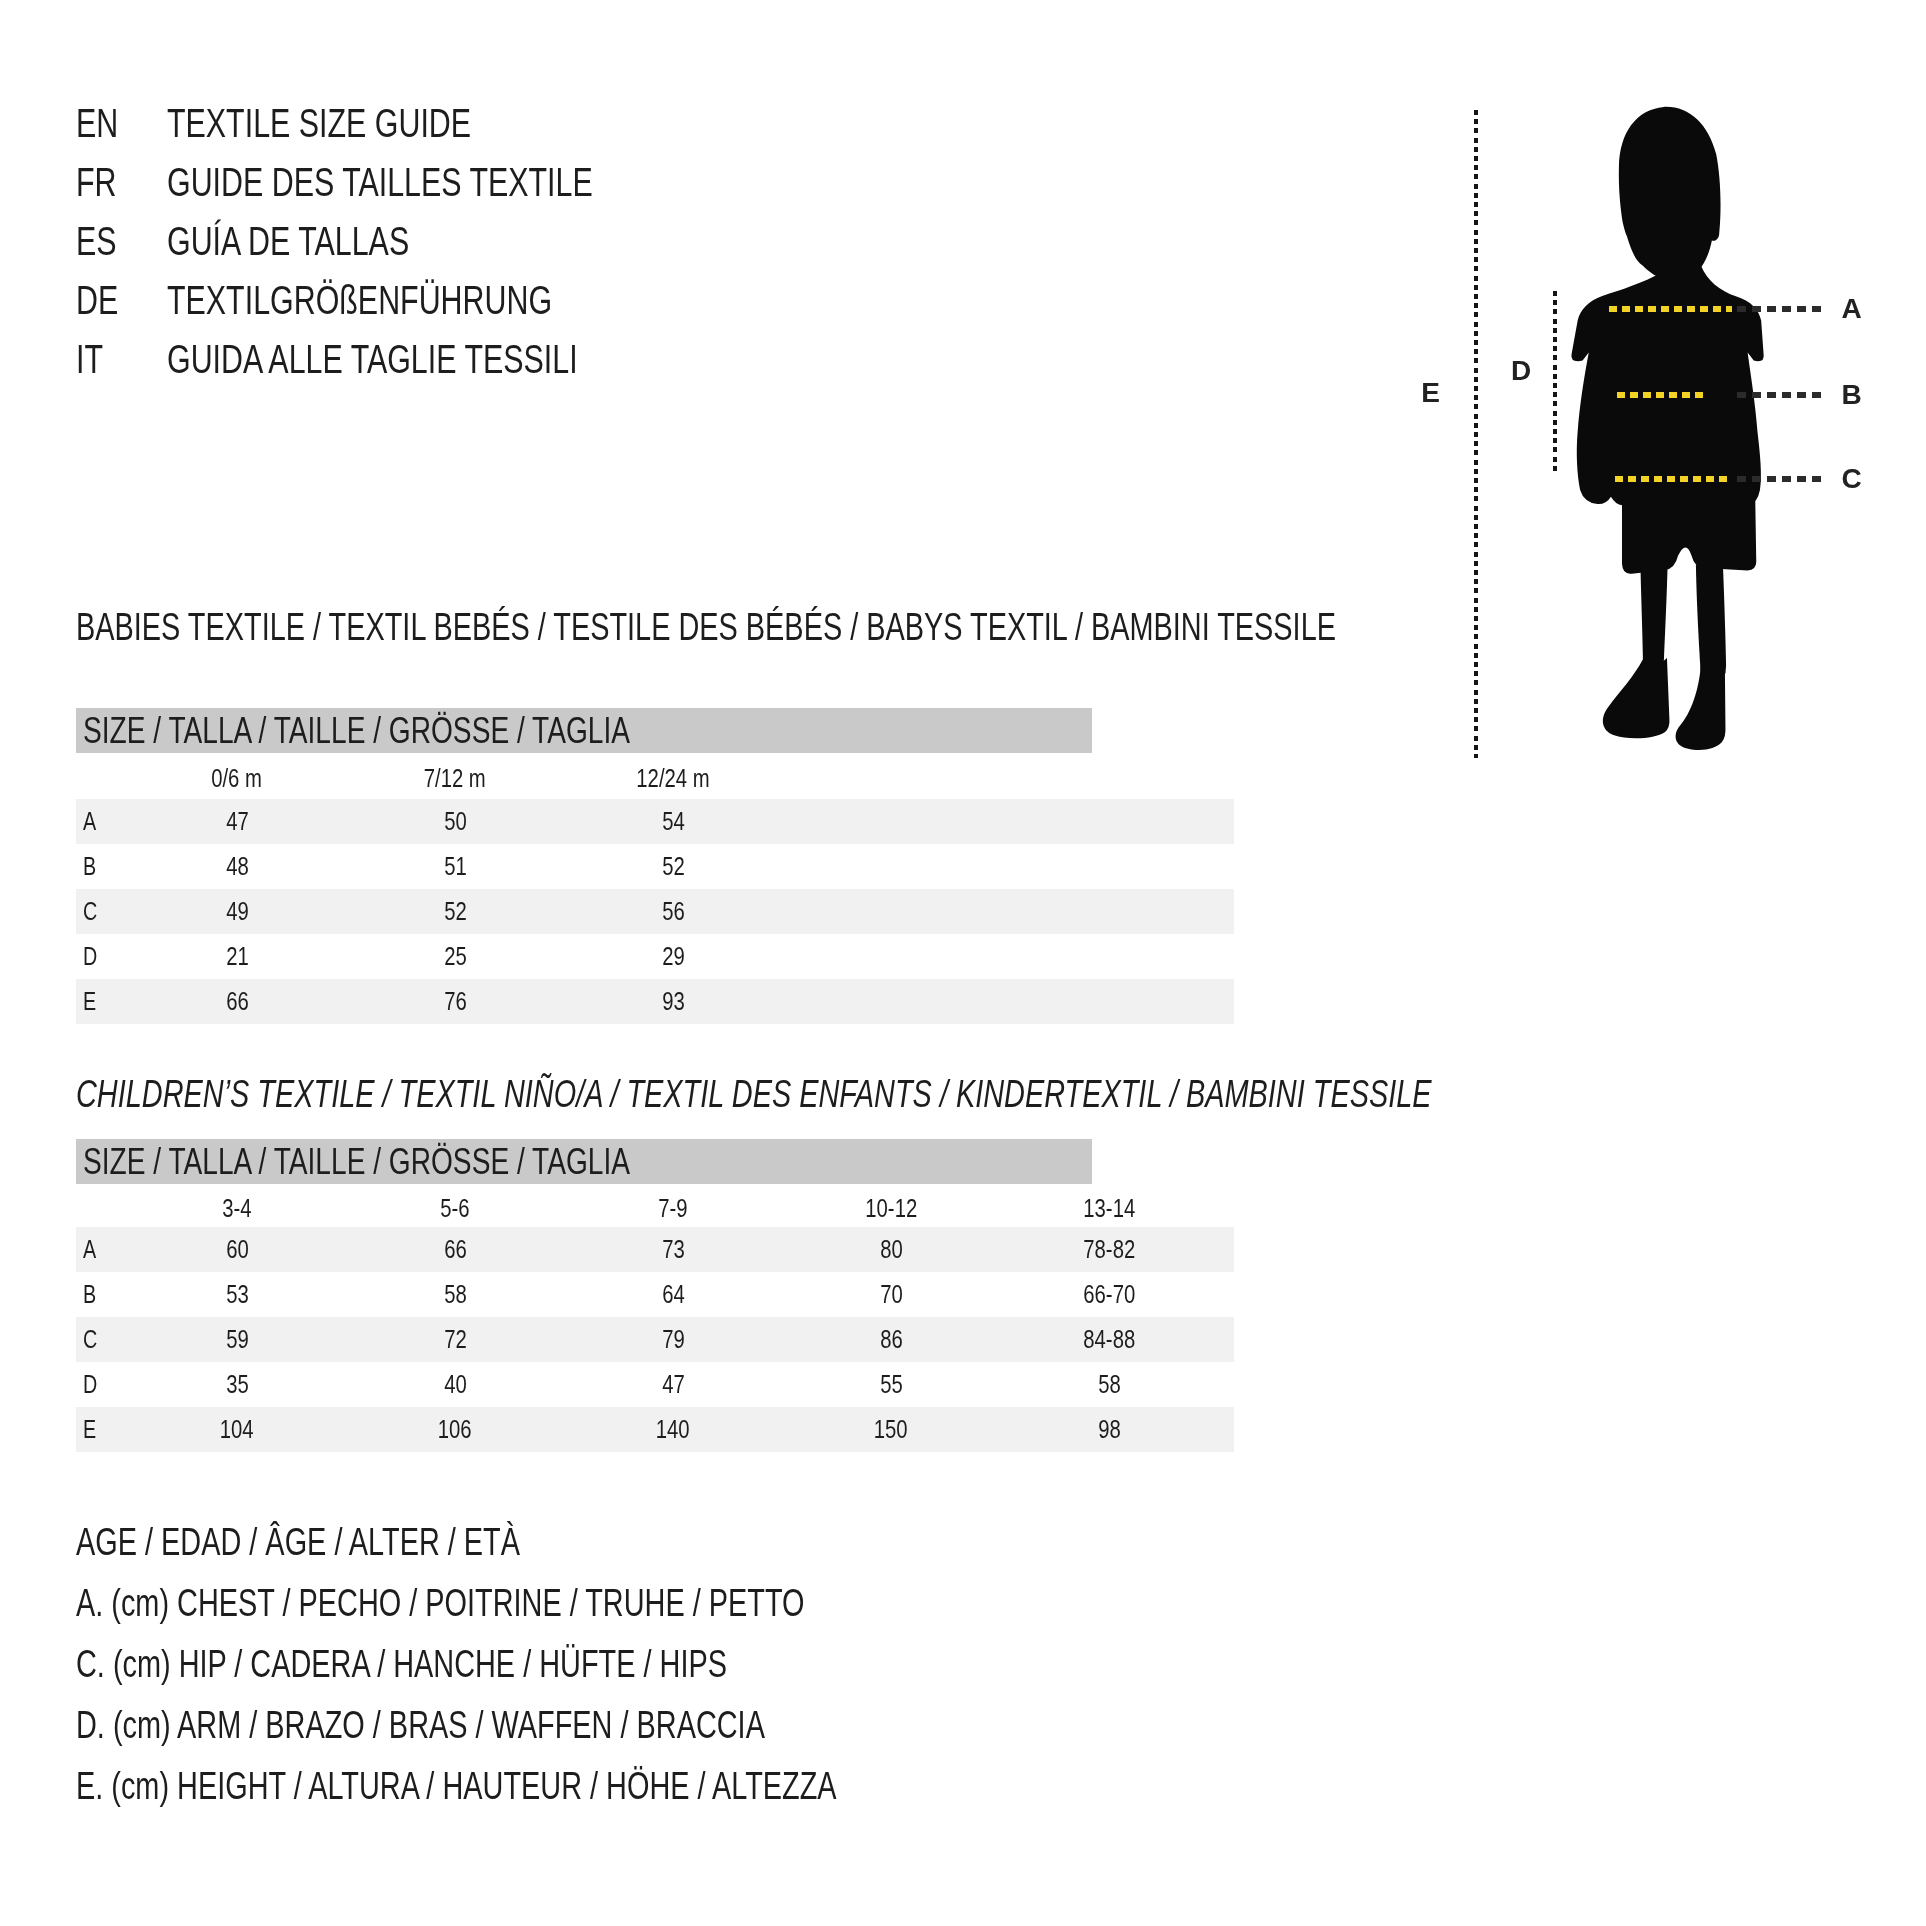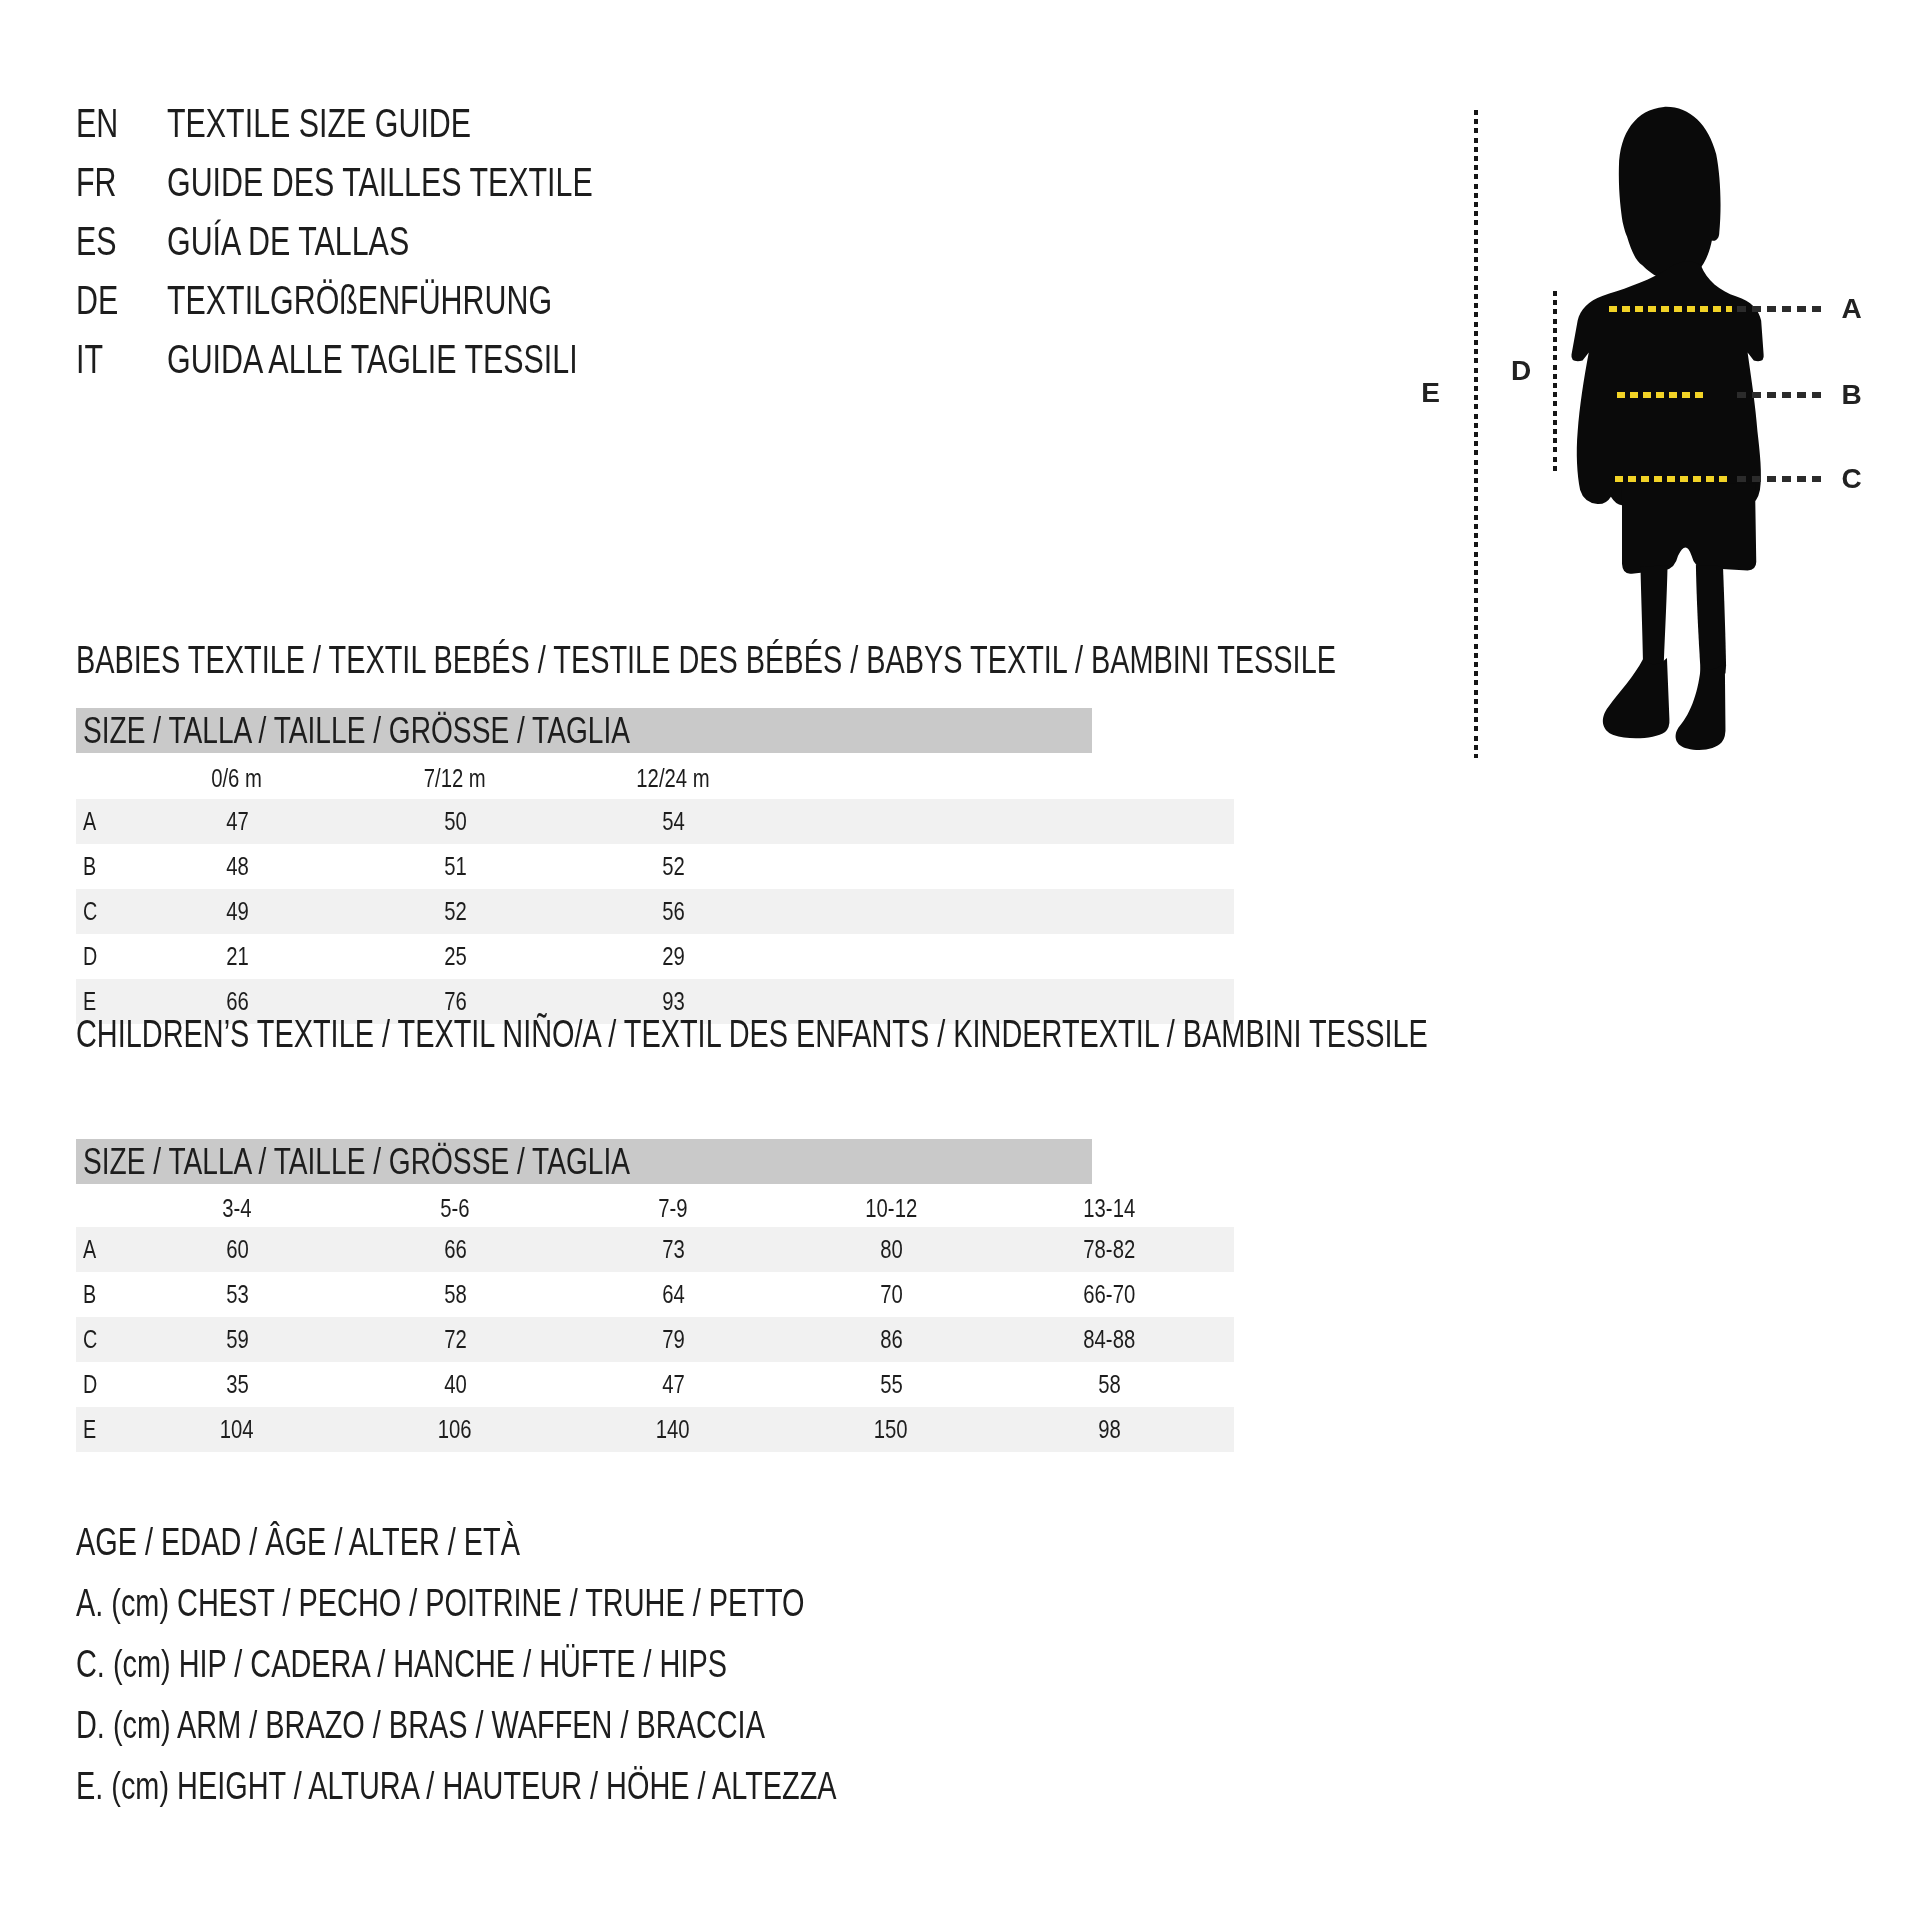--- a/index.html
+++ b/index.html
@@ -168,21 +168,21 @@
 
     <div class="yellowdash" style="left:200px;top:293px;width:91px;"></div>
     <div class="darkdash" style="left:320px;top:293px;width:86px;"></div>
     <div class="mlabel" style="left:407px;top:271px;">B</div>
 
     <div class="yellowdash" style="left:198px;top:377px;width:115px;"></div>
     <div class="darkdash" style="left:320px;top:377px;width:86px;"></div>
     <div class="mlabel" style="left:407px;top:355px;">C</div>
   </div>
 
-  <div class="sec-title" style="top:636px;">
+  <div class="sec-title" style="top:603px;">
     <span class="cond">BABIES TEXTILE / TEXTIL BEBÉS / TESTILE DES BÉBÉS / BABYS TEXTIL / BAMBINI TESSILE</span>
   </div>
   <div class="bar" style="top:708px;">
     <span class="cond">SIZE / TALLA / TAILLE / GRÖSSE / TAGLIA</span>
   </div>
   <div class="grid bab hrow" style="top:759px;">
     <div></div>
     <div class="c"><span class="cond-c">0/6 m</span></div>
     <div class="c"><span class="cond-c">7/12 m</span></div>
     <div class="c"><span class="cond-c">12/24 m</span></div>
@@ -217,21 +217,21 @@
     <div></div>
   </div>
   <div class="grid bab drow alt" style="top:979px;">
     <div class="rl"><span class="cond">E</span></div>
     <div class="c"><span class="cond-c">66</span></div>
     <div class="c"><span class="cond-c">76</span></div>
     <div class="c"><span class="cond-c">93</span></div>
     <div></div>
   </div>
 
-  <div class="sec-title" style="top:1010px;">
+  <div class="sec-title" style="top:1070px;font-style:italic;">
     <span class="cond">CHILDREN’S TEXTILE / TEXTIL NIÑO/A / TEXTIL DES ENFANTS / KINDERTEXTIL / BAMBINI TESSILE</span>
   </div>
   <div class="bar" style="top:1139px;">
     <span class="cond">SIZE / TALLA / TAILLE / GRÖSSE / TAGLIA</span>
   </div>
   <div class="grid chi hrow" style="top:1189px;">
     <div></div>
     <div class="c"><span class="cond-c">3-4</span></div>
     <div class="c"><span class="cond-c">5-6</span></div>
     <div class="c"><span class="cond-c">7-9</span></div>

